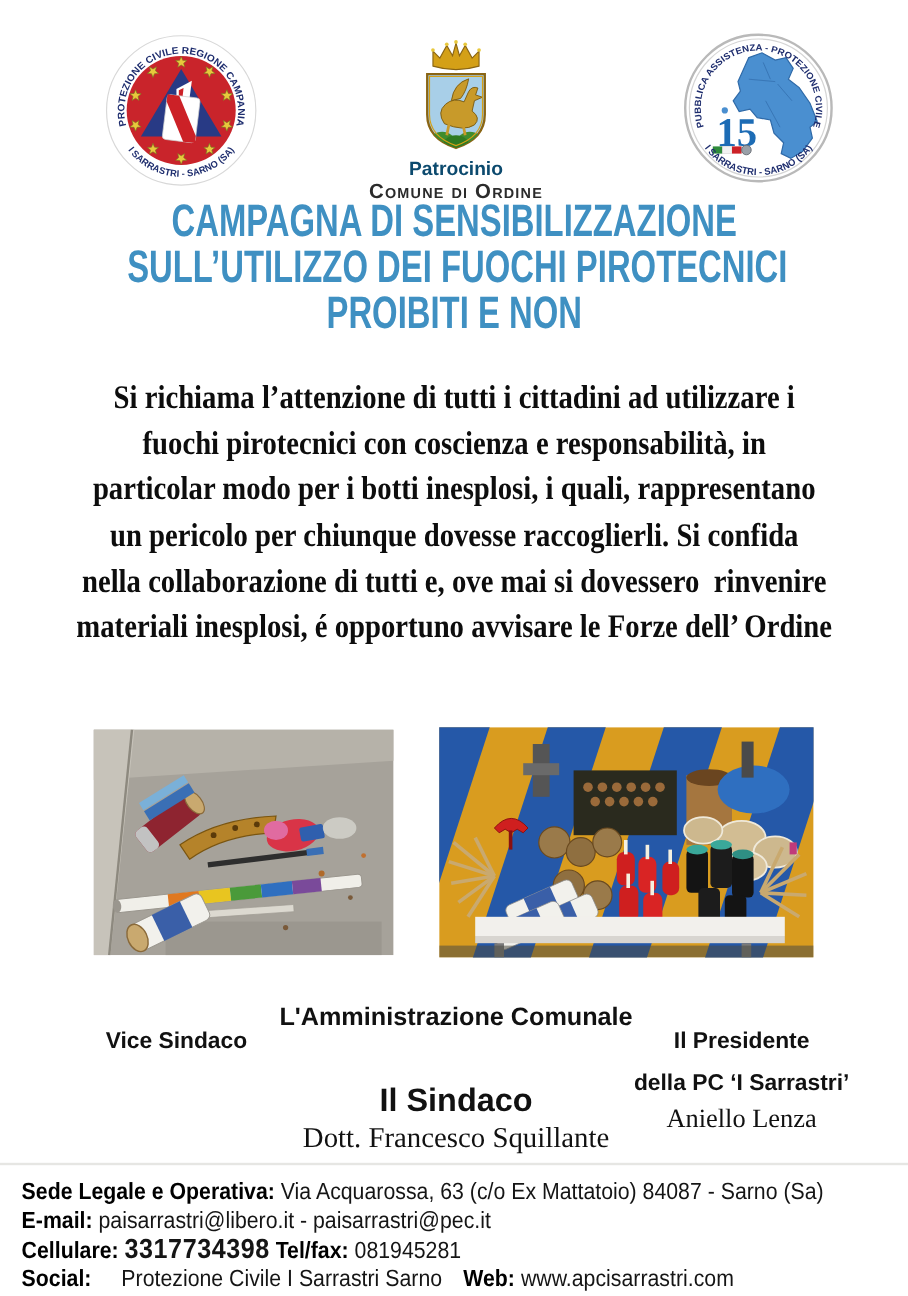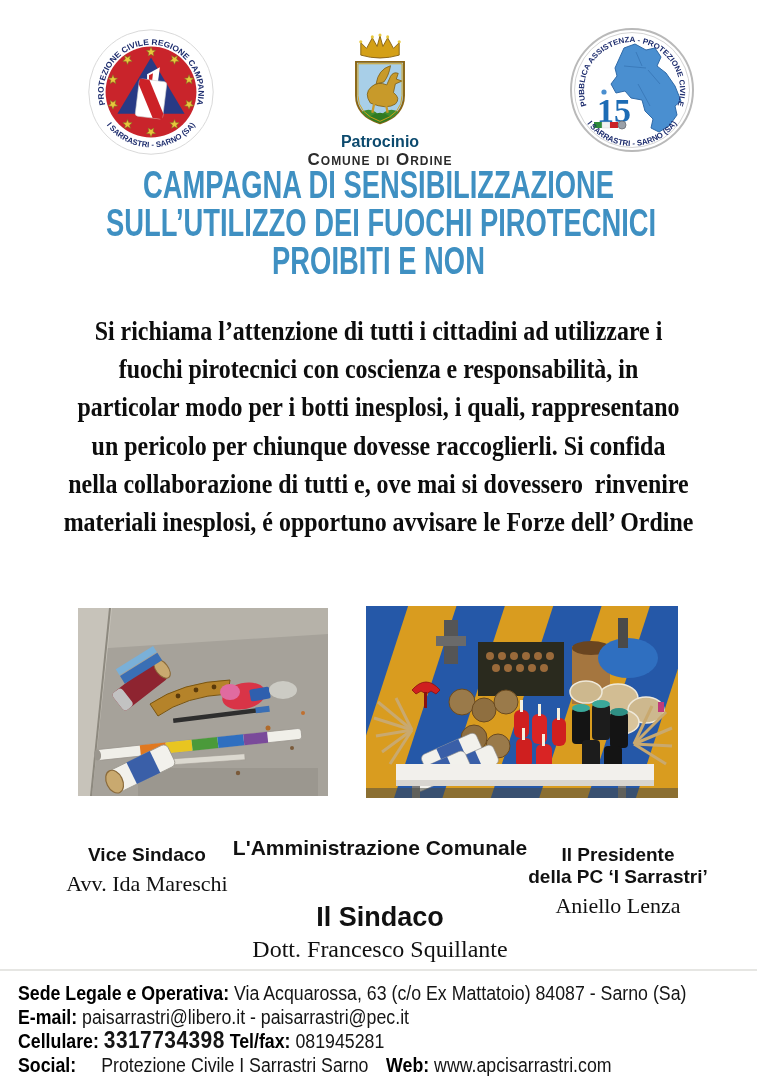--- a/index.html
+++ b/index.html
@@ -29,21 +29,21 @@
 
   
   .photo-left{position:absolute;left:78px;top:608px;width:250px;height:188px;}
   .photo-right{position:absolute;left:366px;top:606px;width:312px;height:192px;}
 
   
   .sig{position:absolute;text-align:center;}
   .sig-left{left:38px;top:844px;width:218px;}
   .sig-center{left:232px;top:836px;width:296px;}
   .sig-right{left:498px;top:844px;width:240px;}
-  .sig-role{font-size:19px;font-weight:bold;line-height:22px;color:#111;}
+  .sig-role{font-size:19px;font-weight:bold;line-height:22px;color:#111;margin-top:13px;}
   .sig-name{font-family:"Liberation Serif",serif;font-size:22px;line-height:26px;margin-top:5px;color:#111;}
   .sig-heading{font-size:21px;font-weight:bold;line-height:24px;color:#111;}
   .sig-mayor{font-size:27px;font-weight:bold;line-height:30px;margin-top:42px;color:#111;}
   .sig-mayor-name{font-family:"Liberation Serif",serif;font-size:24px;line-height:28px;margin-top:3px;color:#111;}
 
   .divider{position:absolute;left:0;top:969px;width:757px;height:2px;background:#e6e6e3;}
 
   
   .footer{position:absolute;left:18px;top:982px;width:812px;
           transform:scaleX(.91);transform-origin:left top;
@@ -325,21 +325,20 @@
 
     <rect x="30" y="158" width="258" height="16" fill="#f2f0ec"></rect>
     <rect x="30" y="174" width="258" height="6" fill="#d8d5d0"></rect>
     <rect x="46" y="180" width="8" height="12" fill="#7a7a7a"></rect>
     <rect x="252" y="180" width="8" height="12" fill="#7a7a7a"></rect>
     <rect x="0" y="182" width="312" height="10" fill="#4a4a42" opacity="0.55"></rect>
   </svg>
 
   <div class="sig sig-left">
     <div class="sig-role">Vice Sindaco</div>
-    <div class="sig-name">Avv. Ida Mareschi</div>
   </div>
 
   <div class="sig sig-right">
     <div class="sig-role">Il Presidente</div>
     <div class="sig-role">della PC ‘I Sarrastri’</div>
     <div class="sig-name">Aniello Lenza</div>
   </div>
 
   <div class="sig sig-center">
     <div class="sig-heading">L'Amministrazione Comunale</div>

